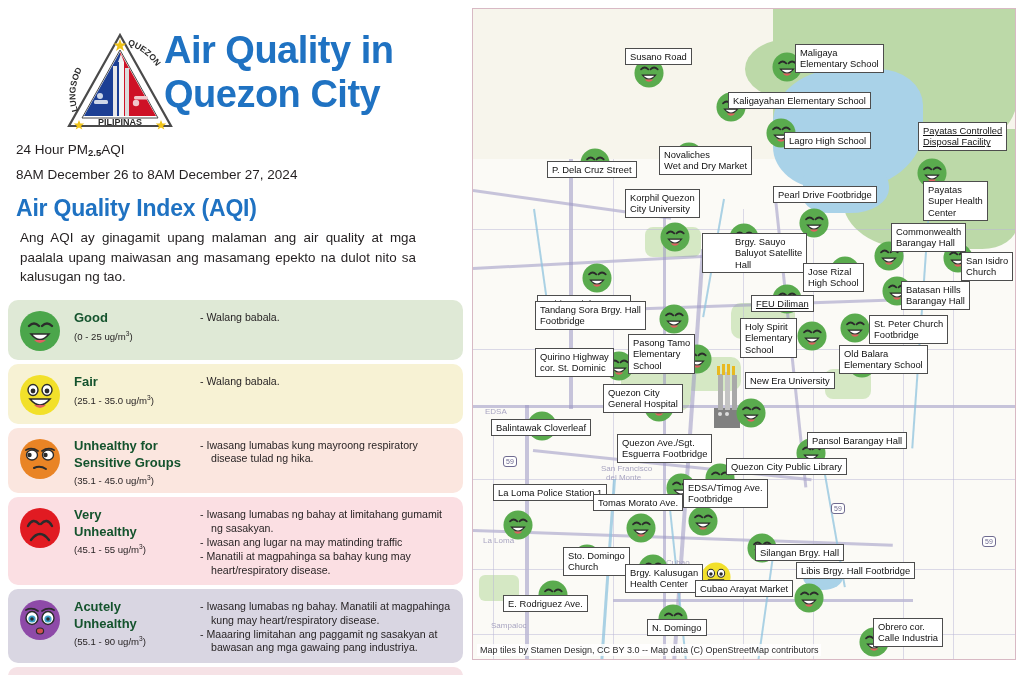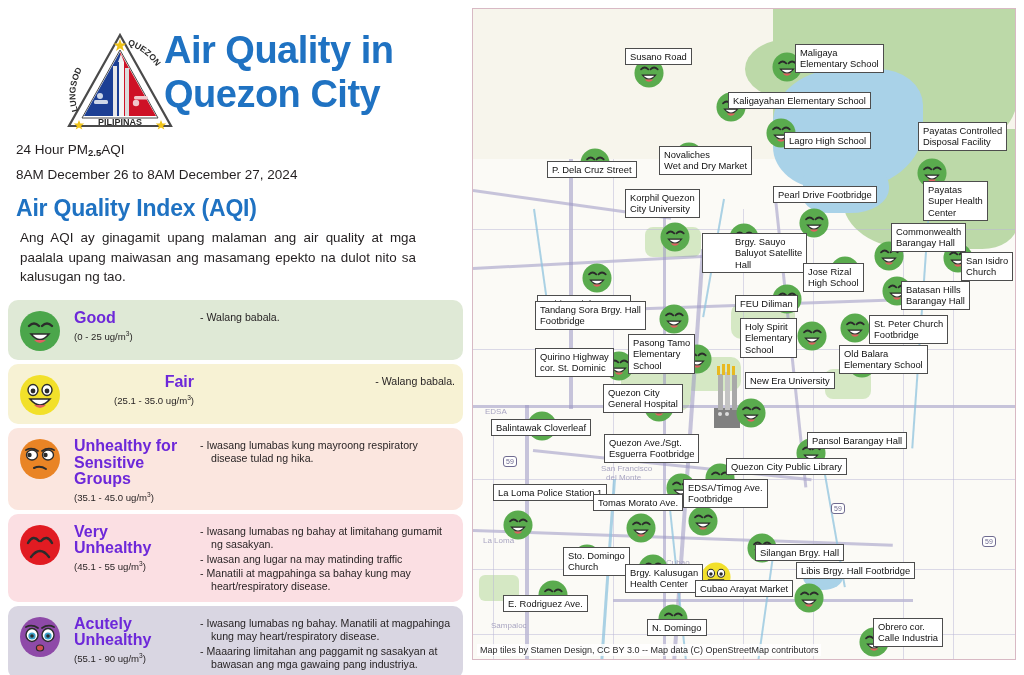--- a/index.html
+++ b/index.html
@@ -40,21 +40,21 @@
   }
 
   
   #legend { position: absolute; left: 8px; top: 300px; width: 455px; }
   .legend-row {
     position: relative; width: 455px; display: flex; align-items: flex-start;
     border-radius: 10px; margin-bottom: 4px; padding: 7px 8px 7px 10px;
   }
   .lg-face { width: 44px; height: 44px; flex: 0 0 44px; position: relative; margin-top: 2px; }
   .lg-names { flex: 0 0 132px; padding-left: 12px; padding-top: 3px; }
-  .lg-title { font-size: 16px; font-weight: bold; color: #6d28d9; line-height: 16.5px; }
+  .lg-title { font-size: 13px; font-weight: bold; color: #14532d; line-height: 16.5px; }
   .lg-range { font-size: 9.6px; color: #231f20; margin-top: 3px; }
   .lg-range sup { font-size: 6.6px; }
   .lg-advice { flex: 1 1 auto; padding-left: 6px; padding-top: 4px; }
   .lg-advice .bullet {
     font-size: 10.6px; line-height: 13.4px; color: #231f20;
     padding-left: 11px; text-indent: -11px; margin-bottom: 1px;
   }
   .lg-advice .bullet::before { content: "- "; }
 
   
@@ -174,21 +174,21 @@
               <path d="M16 31 q6 6 12 0 z" fill="#e06060"></path>
             </svg></div>
           <div class="lg-names">
             <div class="lg-title">Good</div>
             <div class="lg-range">(0 - 25  ug/m<sup>3</sup>)</div>
           </div>
           <div class="lg-advice">
             <div class="bullet">Walang babala.</div>
           </div>
         </div>
-        <div class="legend-row" style="background: rgb(247, 242, 212); text-align: right;">
+        <div class="legend-row" style="background: rgb(247, 242, 212);">
           <div class="lg-face"><svg viewBox="0 0 44 44" width="44" height="44">
               <circle cx="22" cy="22" r="20" fill="#f2e02a"></circle>
               <ellipse cx="15" cy="17" rx="5" ry="5.5" fill="#fff" stroke="#2b2b2b" stroke-width="1.4"></ellipse>
               <ellipse cx="29" cy="17" rx="5" ry="5.5" fill="#fff" stroke="#2b2b2b" stroke-width="1.4"></ellipse>
               <circle cx="15" cy="18" r="2.4" fill="#2b2b2b"></circle>
               <circle cx="29" cy="18" r="2.4" fill="#2b2b2b"></circle>
               <path d="M12 26 q10 12 20 0 z" fill="#fff" stroke="#2b2b2b" stroke-width="1.6"></path>
               <path d="M16 32 q6 6 12 0 z" fill="#e06060"></path>
             </svg></div>
           <div class="lg-names">
@@ -629,21 +629,21 @@
               <path d="M13 25 q9 11 18 0 z" fill="#ffffff" stroke="#2b2b2b" stroke-width="1.6"></path>
               <path d="M16 31 q6 6 12 0 z" fill="#e06060"></path>
             </svg></div>
         </div>
       <div id="label-layer">
           <div class="map-label" style="left: 152px; top: 39px;">Susano Road</div>
           <div class="map-label" style="left: 322px; top: 35px;">Maligaya
 Elementary School</div>
           <div class="map-label" style="left: 255px; top: 83px;">Kaligayahan Elementary School</div>
           <div class="map-label" style="left: 295px; top: 123px; margin-left: 16px;">Lagro High School</div>
-          <div class="map-label" style="left: 445px; top: 113px;">Payatas Controlled
+          <div class="map-label" style="left: 445px; top: 113px; text-decoration: underline;">Payatas Controlled
 Disposal Facility</div>
           <div class="map-label" style="left: 186px; top: 137px;">Novaliches
 Wet and Dry Market</div>
           <div class="map-label" style="left: 74px; top: 152px;">P. Dela Cruz Street</div>
           <div class="map-label" style="left: 300px; top: 177px;">Pearl Drive Footbridge</div>
           <div class="map-label" style="left: 450px; top: 172px;">Payatas
 Super Health
 Center</div>
           <div class="map-label" style="left: 152px; top: 180px;">Korphil Quezon
 City University</div>
@@ -653,41 +653,41 @@
 Church</div>
           <div class="map-label" style="left: 229px; top: 224px; padding-left: 32px;">Brgy. Sauyo
 Baluyot Satellite
 Hall</div>
           <div class="map-label" style="left: 64px; top: 246px; margin-top: 40px;">Quirino Highway cor
 Mindanao Ave.</div>
           <div class="map-label" style="left: 330px; top: 254px;">Jose Rizal
 High School</div>
           <div class="map-label" style="left: 428px; top: 272px;">Batasan Hills
 Barangay Hall</div>
-          <div class="map-label" style="left: 262px; top: 286px;">FEU Diliman</div>
+          <div class="map-label" style="left: 278px; top: 286px; text-decoration: underline;">FEU Diliman</div>
           <div class="map-label" style="left: 62px; top: 292px;">Tandang Sora Brgy. Hall
 Footbridge</div>
           <div class="map-label" style="left: 396px; top: 306px;">St. Peter Church
 Footbridge</div>
           <div class="map-label" style="left: 267px; top: 309px;">Holy Spirit
 Elementary
 School</div>
           <div class="map-label" style="left: 155px; top: 325px;">Pasong Tamo
 Elementary
 School</div>
           <div class="map-label" style="left: 62px; top: 339px;">Quirino Highway
 cor. St. Dominic</div>
           <div class="map-label" style="left: 366px; top: 336px;">Old Balara
 Elementary School</div>
           <div class="map-label" style="left: 272px; top: 363px;">New Era University</div>
           <div class="map-label" style="left: 130px; top: 375px;">Quezon City
 General Hospital</div>
           <div class="map-label" style="left: 334px; top: 423px;">Pansol Barangay Hall</div>
           <div class="map-label" style="left: 18px; top: 410px;">Balintawak Cloverleaf</div>
-          <div class="map-label" style="left: 131px; top: 425px;">Quezon Ave./Sgt.
+          <div class="map-label" style="left: 144px; top: 425px;">Quezon Ave./Sgt.
 Esguerra Footbridge</div>
           <div class="map-label" style="left: 253px; top: 449px;">Quezon City Public Library</div>
           <div class="map-label" style="left: 210px; top: 470px;">EDSA/Timog Ave.
 Footbridge</div>
           <div class="map-label" style="left: 20px; top: 475px;">La Loma Police Station 1</div>
           <div class="map-label" style="left: 120px; top: 485px;">Tomas Morato Ave.</div>
           <div class="map-label" style="left: 282px; top: 535px;">Silangan  Brgy. Hall</div>
           <div class="map-label" style="left: 90px; top: 538px;">Sto. Domingo
 Church</div>
           <div class="map-label" style="left: 152px; top: 555px;">Brgy. Kalusugan

